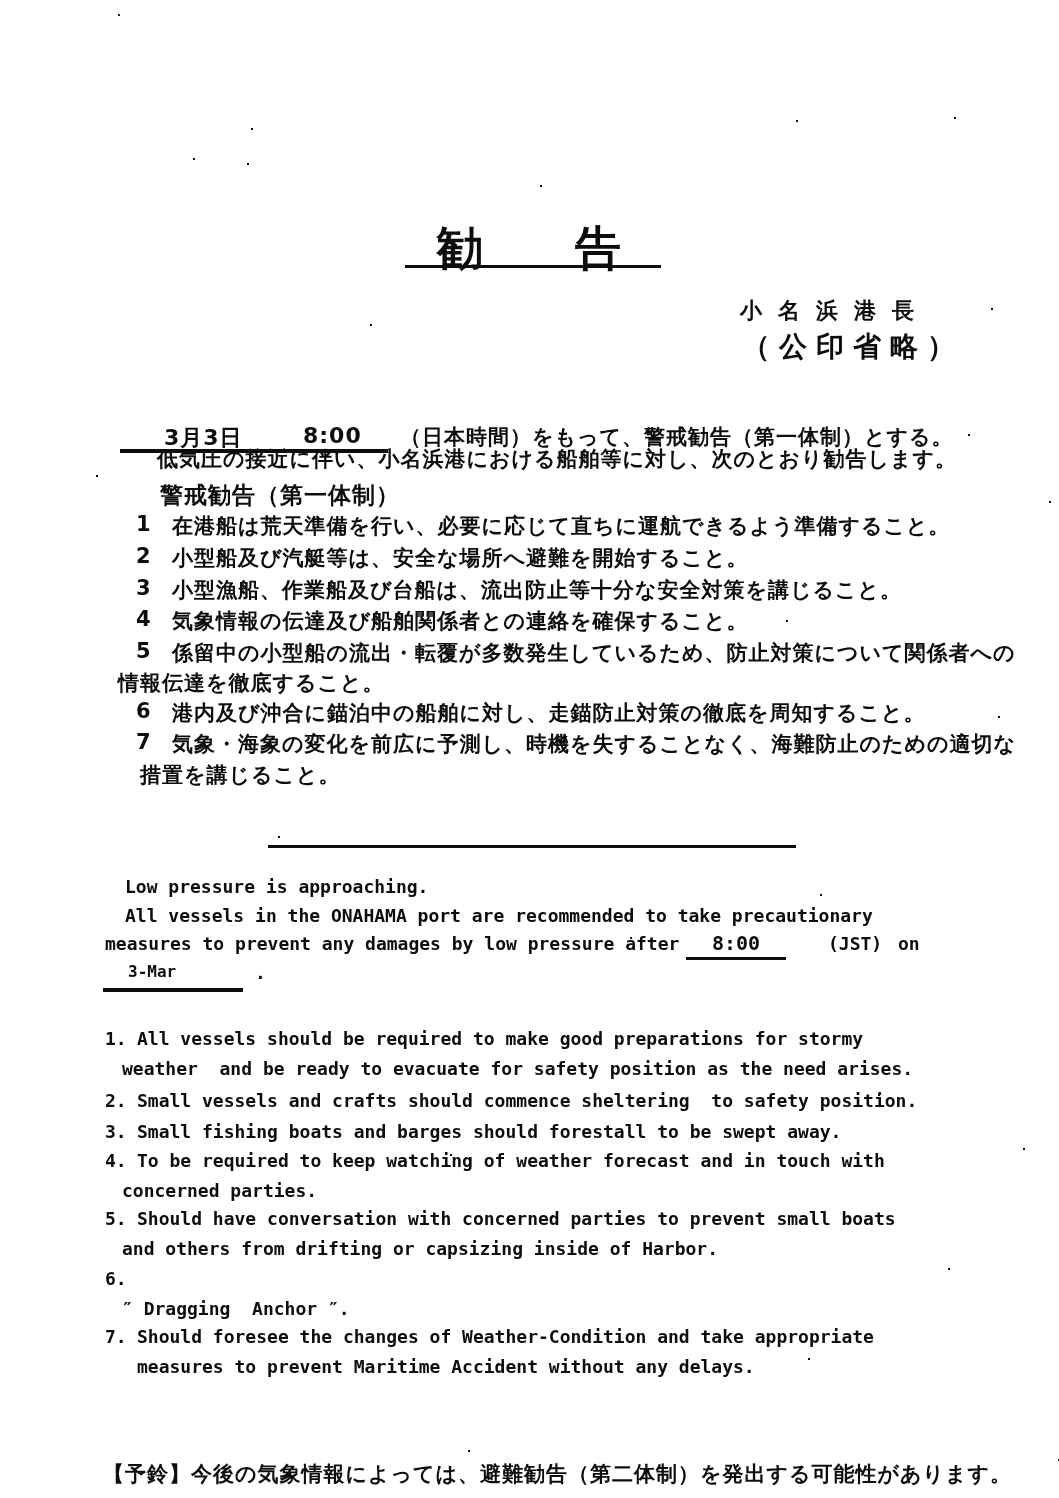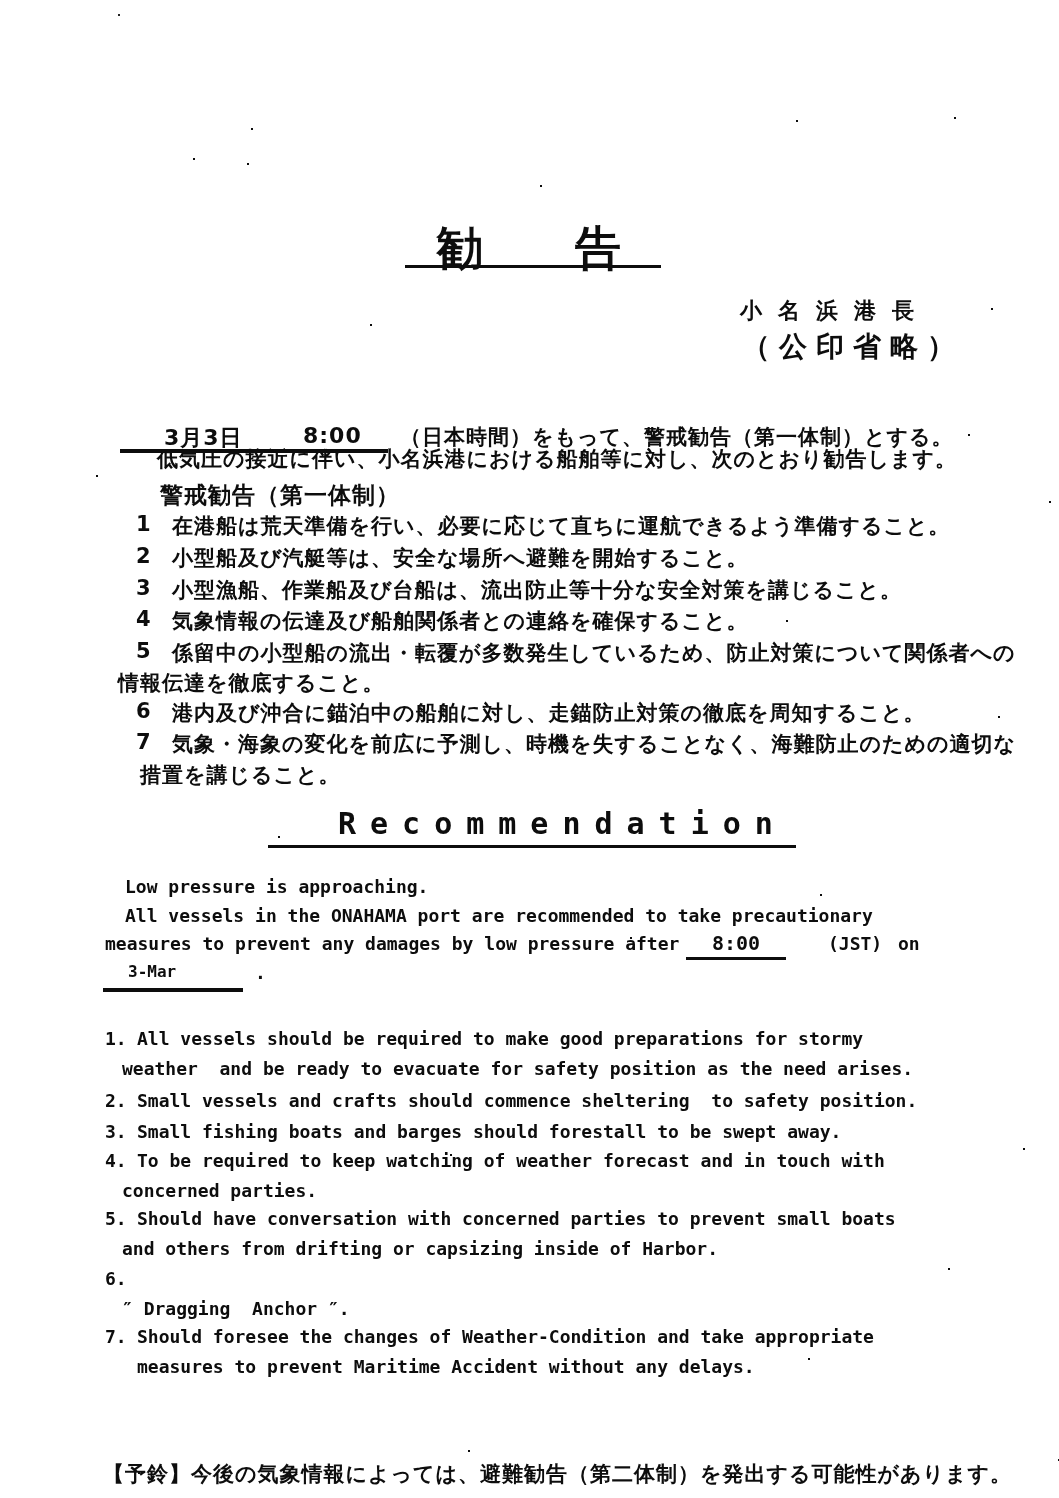--- a/index.html
+++ b/index.html
@@ -71,21 +71,20 @@
   <div class="abs jp" style="left:118px; top:669px;">情報伝達を徹底すること。</div>
   <div class="abs jp" style="left:172px; top:639px;">係留中の小型船の流出・転覆が多数発生しているため、防止対策について関係者への</div>
 
   <div class="abs jp" style="left:136px; top:699px;">6</div>
   <div class="abs jp" style="left:172px; top:699px;">港内及び沖合に錨泊中の船舶に対し、走錨防止対策の徹底を周知すること。</div>
 
   <div class="abs jp" style="left:136px; top:730px;">7</div>
   <div class="abs jp" style="left:172px; top:730px;">気象・海象の変化を前広に予測し、時機を失することなく、海難防止のための適切な</div>
   <div class="abs jp" style="left:140px; top:761px;">措置を講じること。</div>
 
-  <div class="abs en-head" style="left:338px; top:806px;">Recommendation</div>
   <div class="rule" style="left:268px; top:845px; width:528px; height:3px;"></div>
 
   <div class="abs en" style="left:125px; top:876px;">Low pressure is approaching.</div>
   <div class="abs en" style="left:125px; top:905px;">All vessels in the ONAHAMA port are recommended to take precautionary</div>
   <div class="abs en" style="left:105px; top:933px;">measures to prevent any damages by low pressure after</div>
   <div class="abs en u-time" style="left:686px; top:931px; font-size:20px;">8:00</div>
   <div class="abs en" style="left:803px; top:933px;margin-left:25px;">(JST)</div>
   <div class="abs en" style="left:898px; top:933px;">on</div>
   <div class="abs en" style="left:128px; top:962px; font-size:16px;">3-Mar</div>
   <div class="rule" style="left:103px; top:988px; width:140px; height:4px;"></div>

